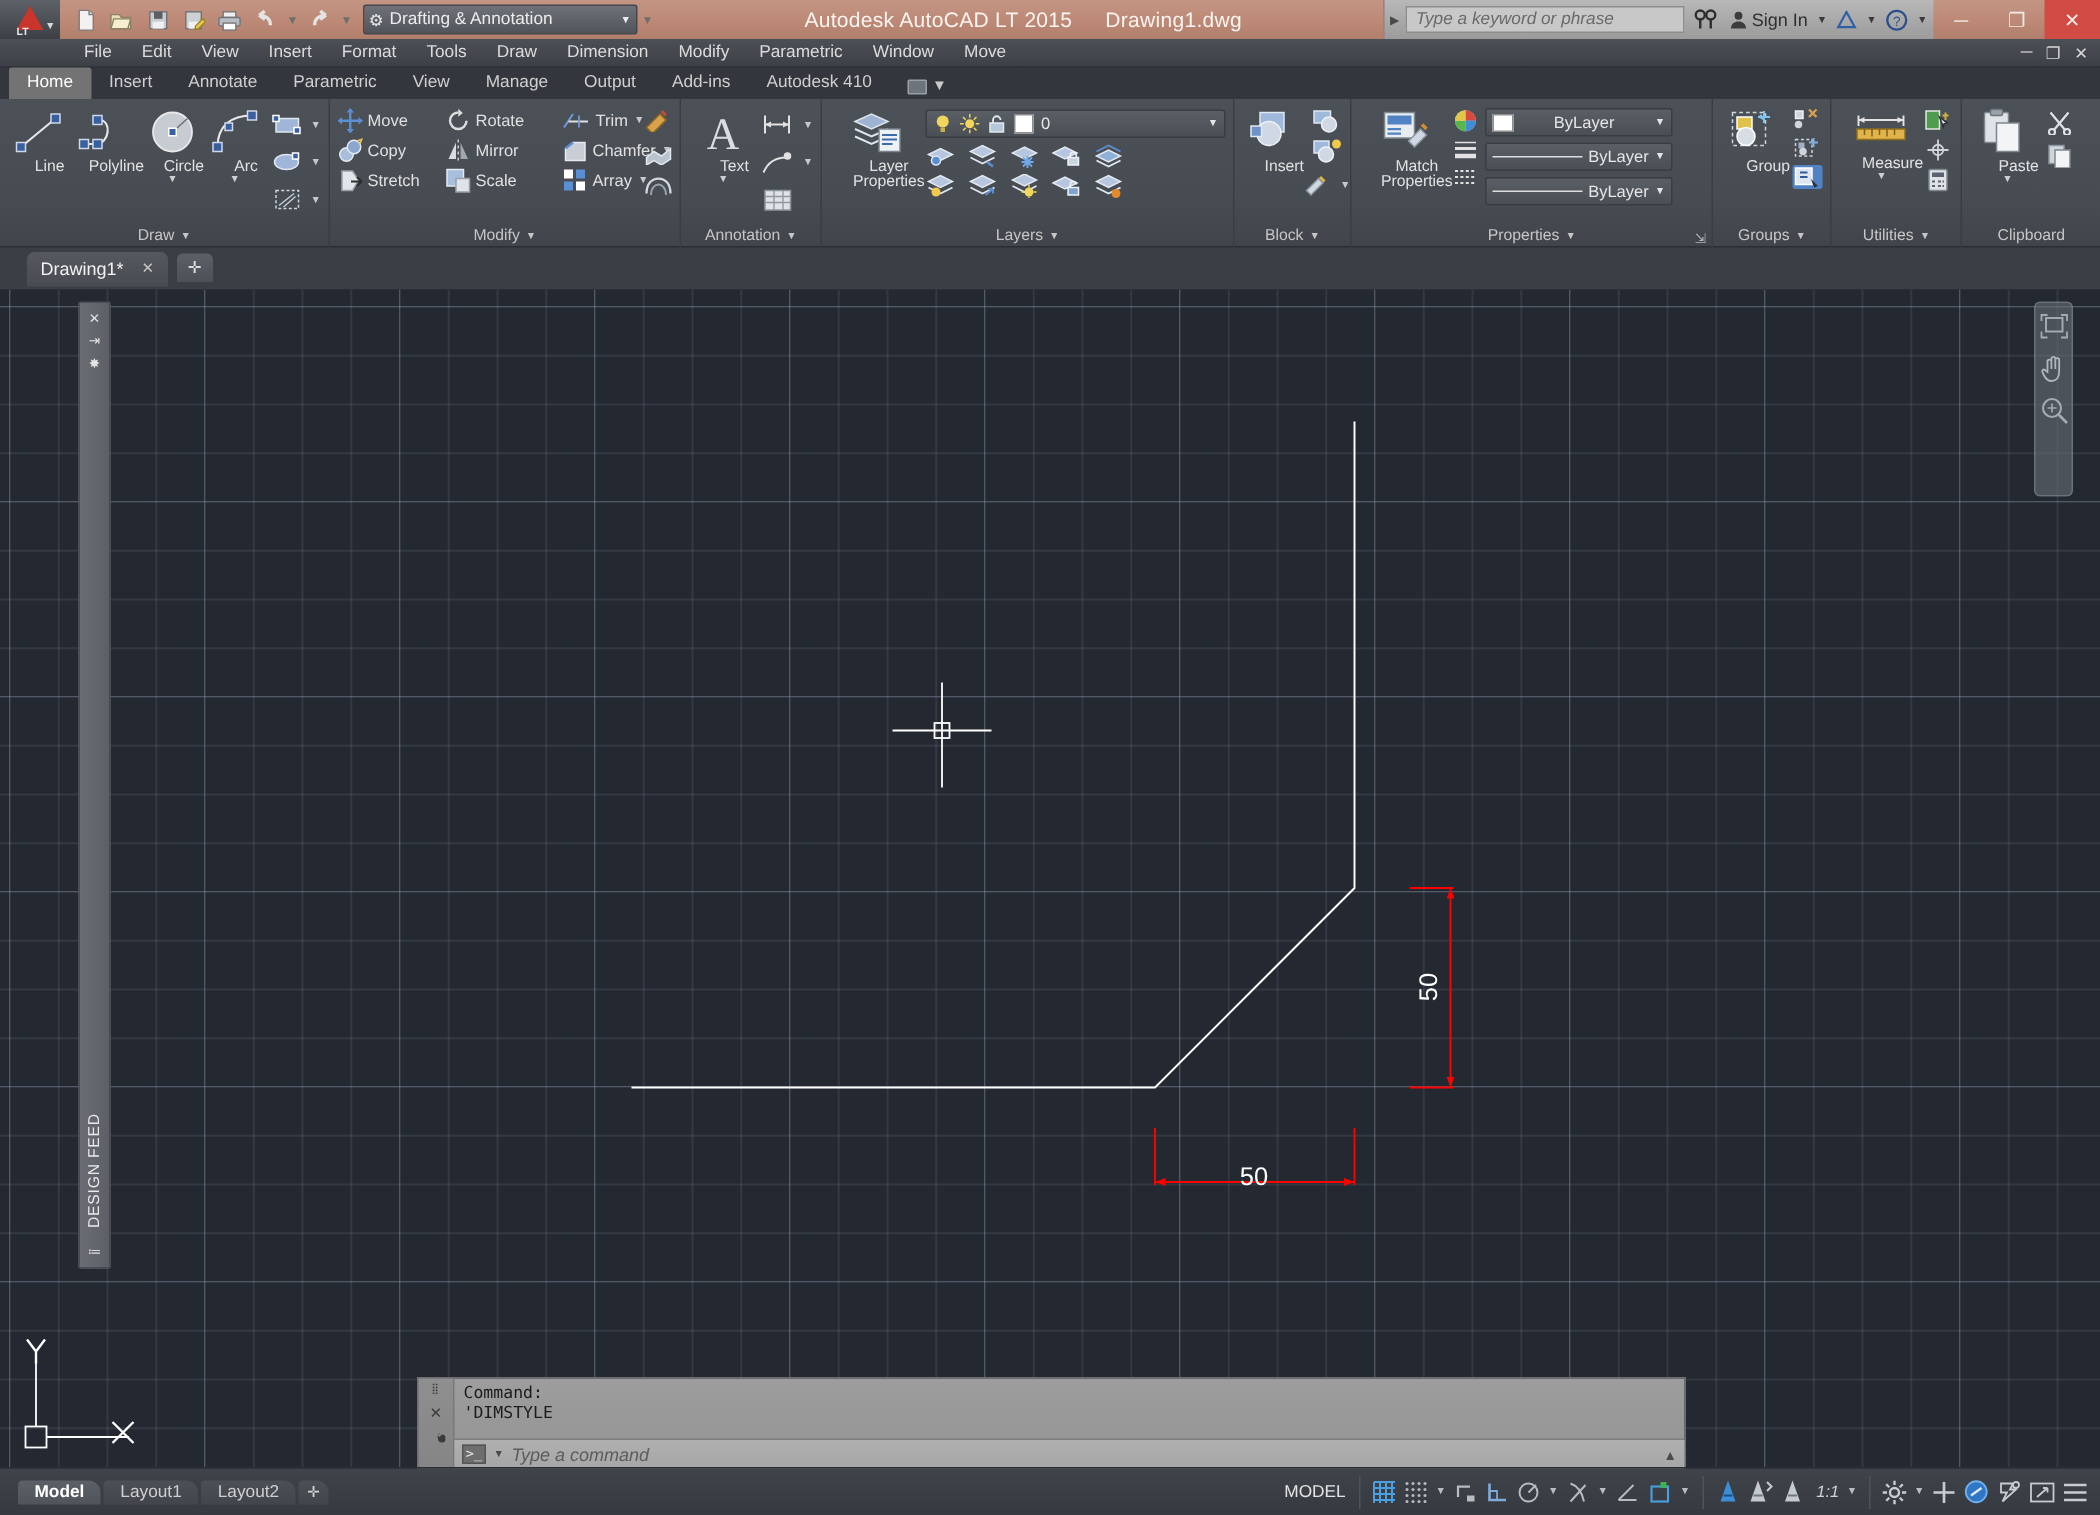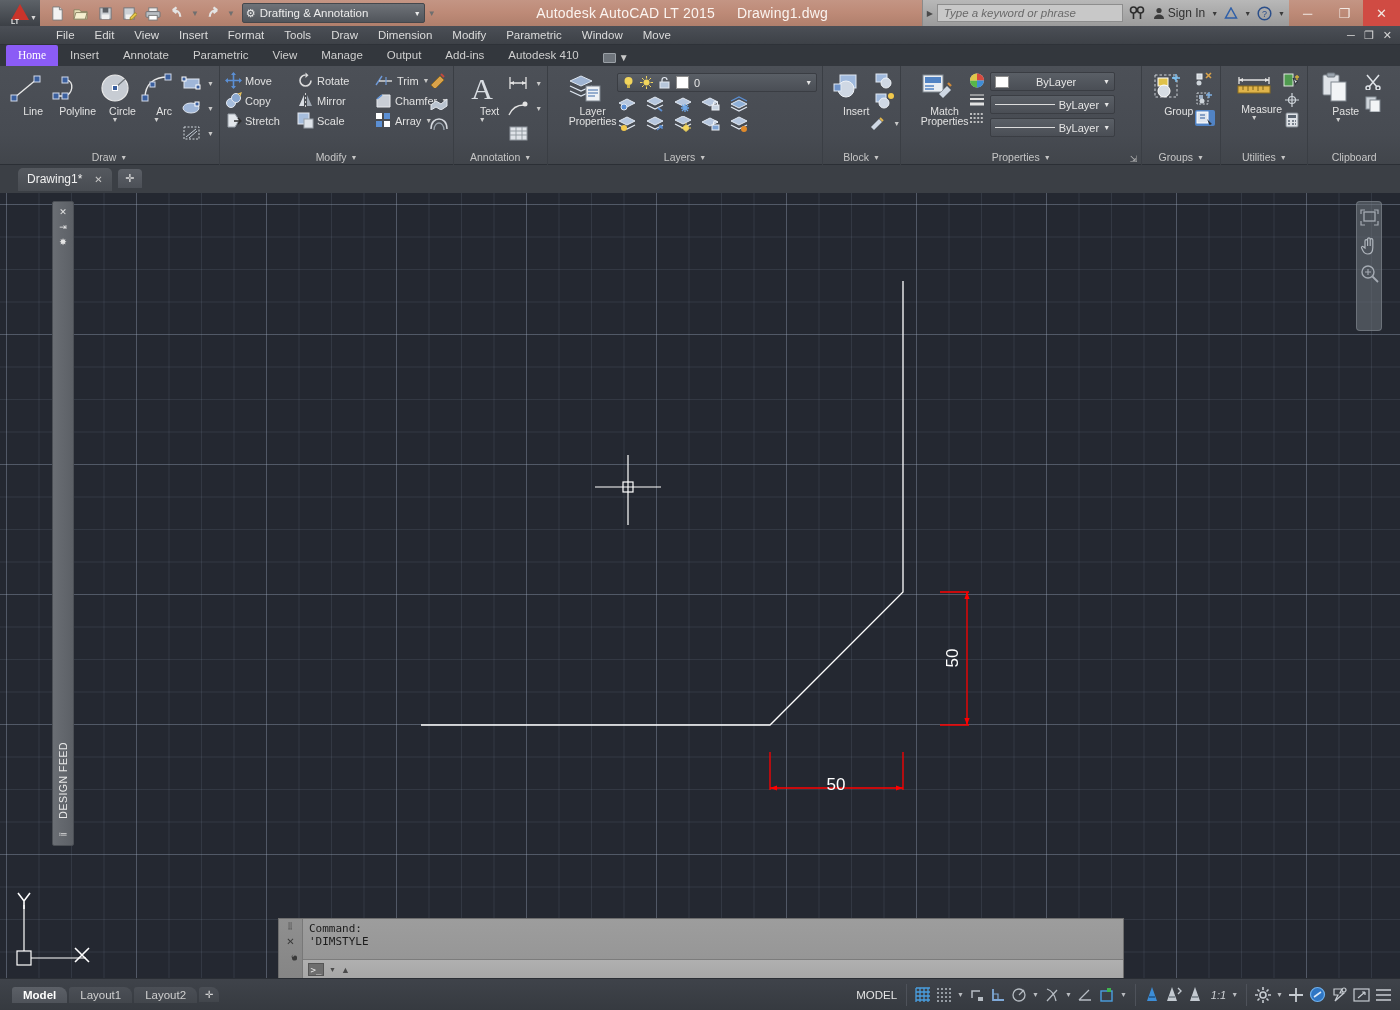--- a/index.html
+++ b/index.html
@@ -81,21 +81,21 @@
 
   
   .ribtabs {
     position: absolute; top: 45px; left: 0; width: 1400px; height: 21px;
     background: #33373d; display: flex; align-items: flex-end; padding-left: 6px;
   }
   .ribtab {
     font-size: 11.5px; color: #cfcfcf; padding: 3px 12px 4px 12px; line-height: 14px;
   }
   .ribtab.active {
-    background: #8b5cf6; color: #fff; border-radius: 2px 2px 0 0; font-family: Liberation Serif, serif;
+    background: #737373; color: #fff; border-radius: 2px 2px 0 0;
   }
   .ribtab-extra { display: flex; align-items:center; gap:3px; color:#c9c9c9; font-size:10px; margin-left:12px; padding-bottom:3px;}
   .mini-rect { width: 13px; height: 10px; border:1px solid #9aa0a6; background:#6e747b; border-radius:1px; }
 
   
   .ribbon {
     position: absolute; top: 66px; left: 0; width: 1400px; height: 99px;
     background: linear-gradient(180deg,#4c5057 0%,#474b52 70%,#41454b 100%);
     display: flex; border-bottom: 1px solid #2b2f35;
   }
@@ -1076,20 +1076,21 @@
       </span>
     </div>
     <div class="cmdmain">
       <div class="cmdhist">
         <div>Command:</div>
         <div>'DIMSTYLE</div>
       </div>
       <div class="cmdinput">
         <span class="cmdprompt">&gt;_</span>
         <span style="font-size:7px;color:#4a4a4a;">▼</span>
+        <span class="cmdplaceholder">Type a command</span>
         <span class="cmdup">▲</span>
       </div>
     </div>
   </div>
 
   <div class="statusbar">
     <div class="ltabs">
       <span class="ltab active">Model</span>
       <span class="ltab">Layout1</span>
       <span class="ltab">Layout2</span>

